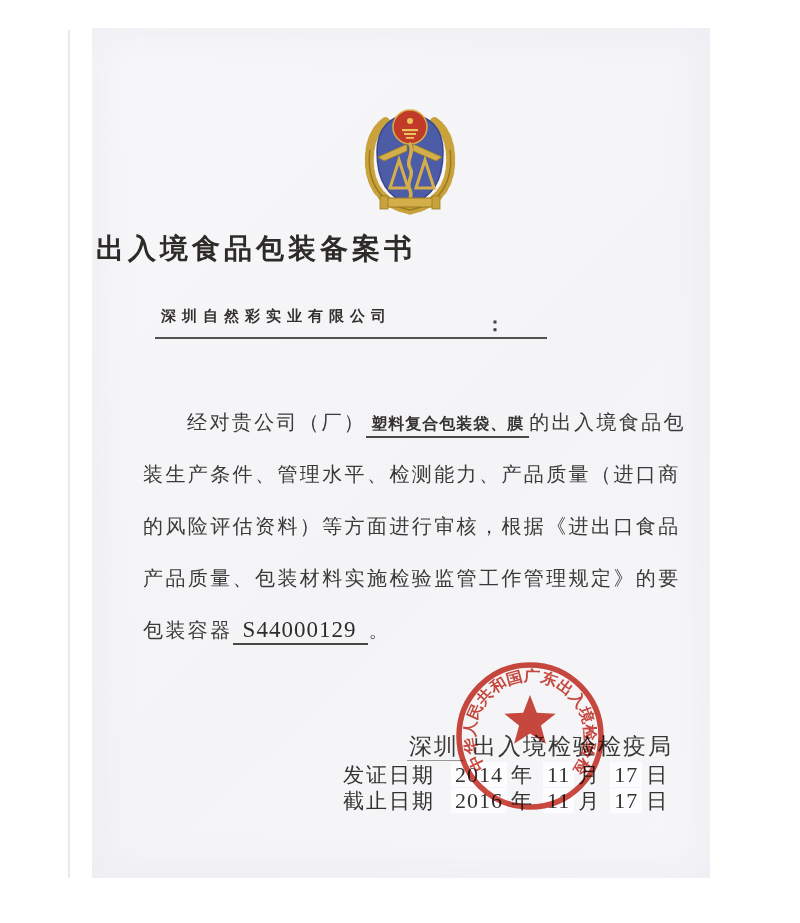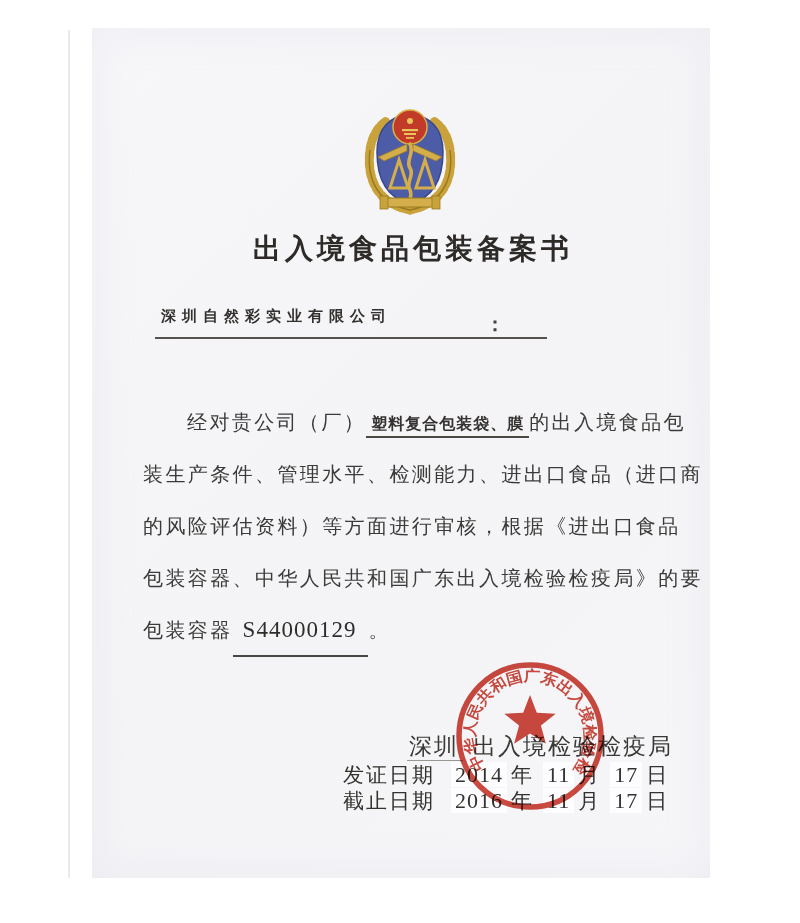--- a/index.html
+++ b/index.html
@@ -14,22 +14,22 @@
     position: absolute; left: 92px; top: 28px; width: 618px; height: 850px;
     background: linear-gradient(135deg, #f7f7fa 0%, #f4f4f7 55%, #f6f5f8 100%);
     box-shadow: inset 0 0 40px rgba(210,210,225,0.25);
   }
 
   
   .emblem { position: absolute; left: 266px; top: 70px; width: 104px; height: 118px; }
 
   
   .doc-title {
-    position: absolute; top: 202px; left: 12px; width: 100%;
-    text-align: center; font-size: 28px; font-weight: bold; color: #2d2a28;
+    position: absolute; top: 202px; left: 4px; width: 100%;
+    font-size: 28px; font-weight: bold; color: #2d2a28;
     letter-spacing: 4px; font-family: "Liberation Sans", sans-serif;
   }
 
   
   .company-row {
     position: absolute; left: 63px; top: 279px; width: 392px; height: 32px;
     border-bottom: 2px solid #55514e;
     display: flex; justify-content: space-between; align-items: flex-start;
   }
   .company-name {
@@ -48,21 +48,21 @@
   .body-line { white-space: nowrap; }
   .line-first { padding-left: 44px; }
   .inline-fill {
     display: inline-block; font-size: 16px; font-weight: bold; letter-spacing: 1px;
     border-bottom: 2px solid #4a4744; padding: 0 5px 2px 5px; min-width: 148px;
     line-height: 20px; vertical-align: baseline; color: #353230; margin-top: 16px;
   }
   .code-line { white-space: nowrap; }
   .code-value {
     display: inline-block; font-family: "Liberation Serif", serif; font-size: 23px;
-    letter-spacing: 1px; border-bottom: 2px solid #4a4744; padding: 0 12px 12px 10px;
+    letter-spacing: 1px; border-bottom: 2px solid #4a4744; padding: 0 12px 0 10px;
     line-height: 26px; color: #2f2d2b;
   }
 
   
   .signature-row {
     position: absolute; left: 315px; top: 703px; font-size: 23px; color: #3a3835;
     letter-spacing: 2px; white-space: nowrap;
   }
   .sig-city { border-bottom: 1px solid #9a9792; padding: 0 4px 1px 2px; margin-right: 10px; }
   .date-row {
@@ -122,23 +122,23 @@
 
     <div class="company-row">
       <span class="company-name">深圳自然彩实业有限公司</span>
       <span class="company-colon">：</span>
     </div>
 
     <div class="body-block">
       <div class="body-line line-first">
         <span>经对贵公司（厂）</span><span class="inline-fill">塑料复合包装袋、膜</span><span>的出入境食品包</span>
       </div>
-      <div class="body-line">装生产条件、管理水平、检测能力、进出口食品（进口商</div>
+      <div class="body-line">装生产条件、管理水平、检测能力、产品质量（进口商</div>
       <div class="body-line">的风险评估资料）等方面进行审核，根据《进出口食品</div>
-      <div class="body-line">包装容器、中华人民共和国广东出入境检验检疫局》的要</div>
+      <div class="body-line">产品质量、包装材料实施检验监管工作管理规定》的要</div>
       <div class="code-line">
         <span>包装容器</span><span class="code-value">S44000129</span><span>。</span>
       </div>
     </div>
 
     <div class="signature-row">
       <span class="sig-city">深圳</span><span>出入境检验检疫局</span>
     </div>
 
     <div class="date-row date-issue">

